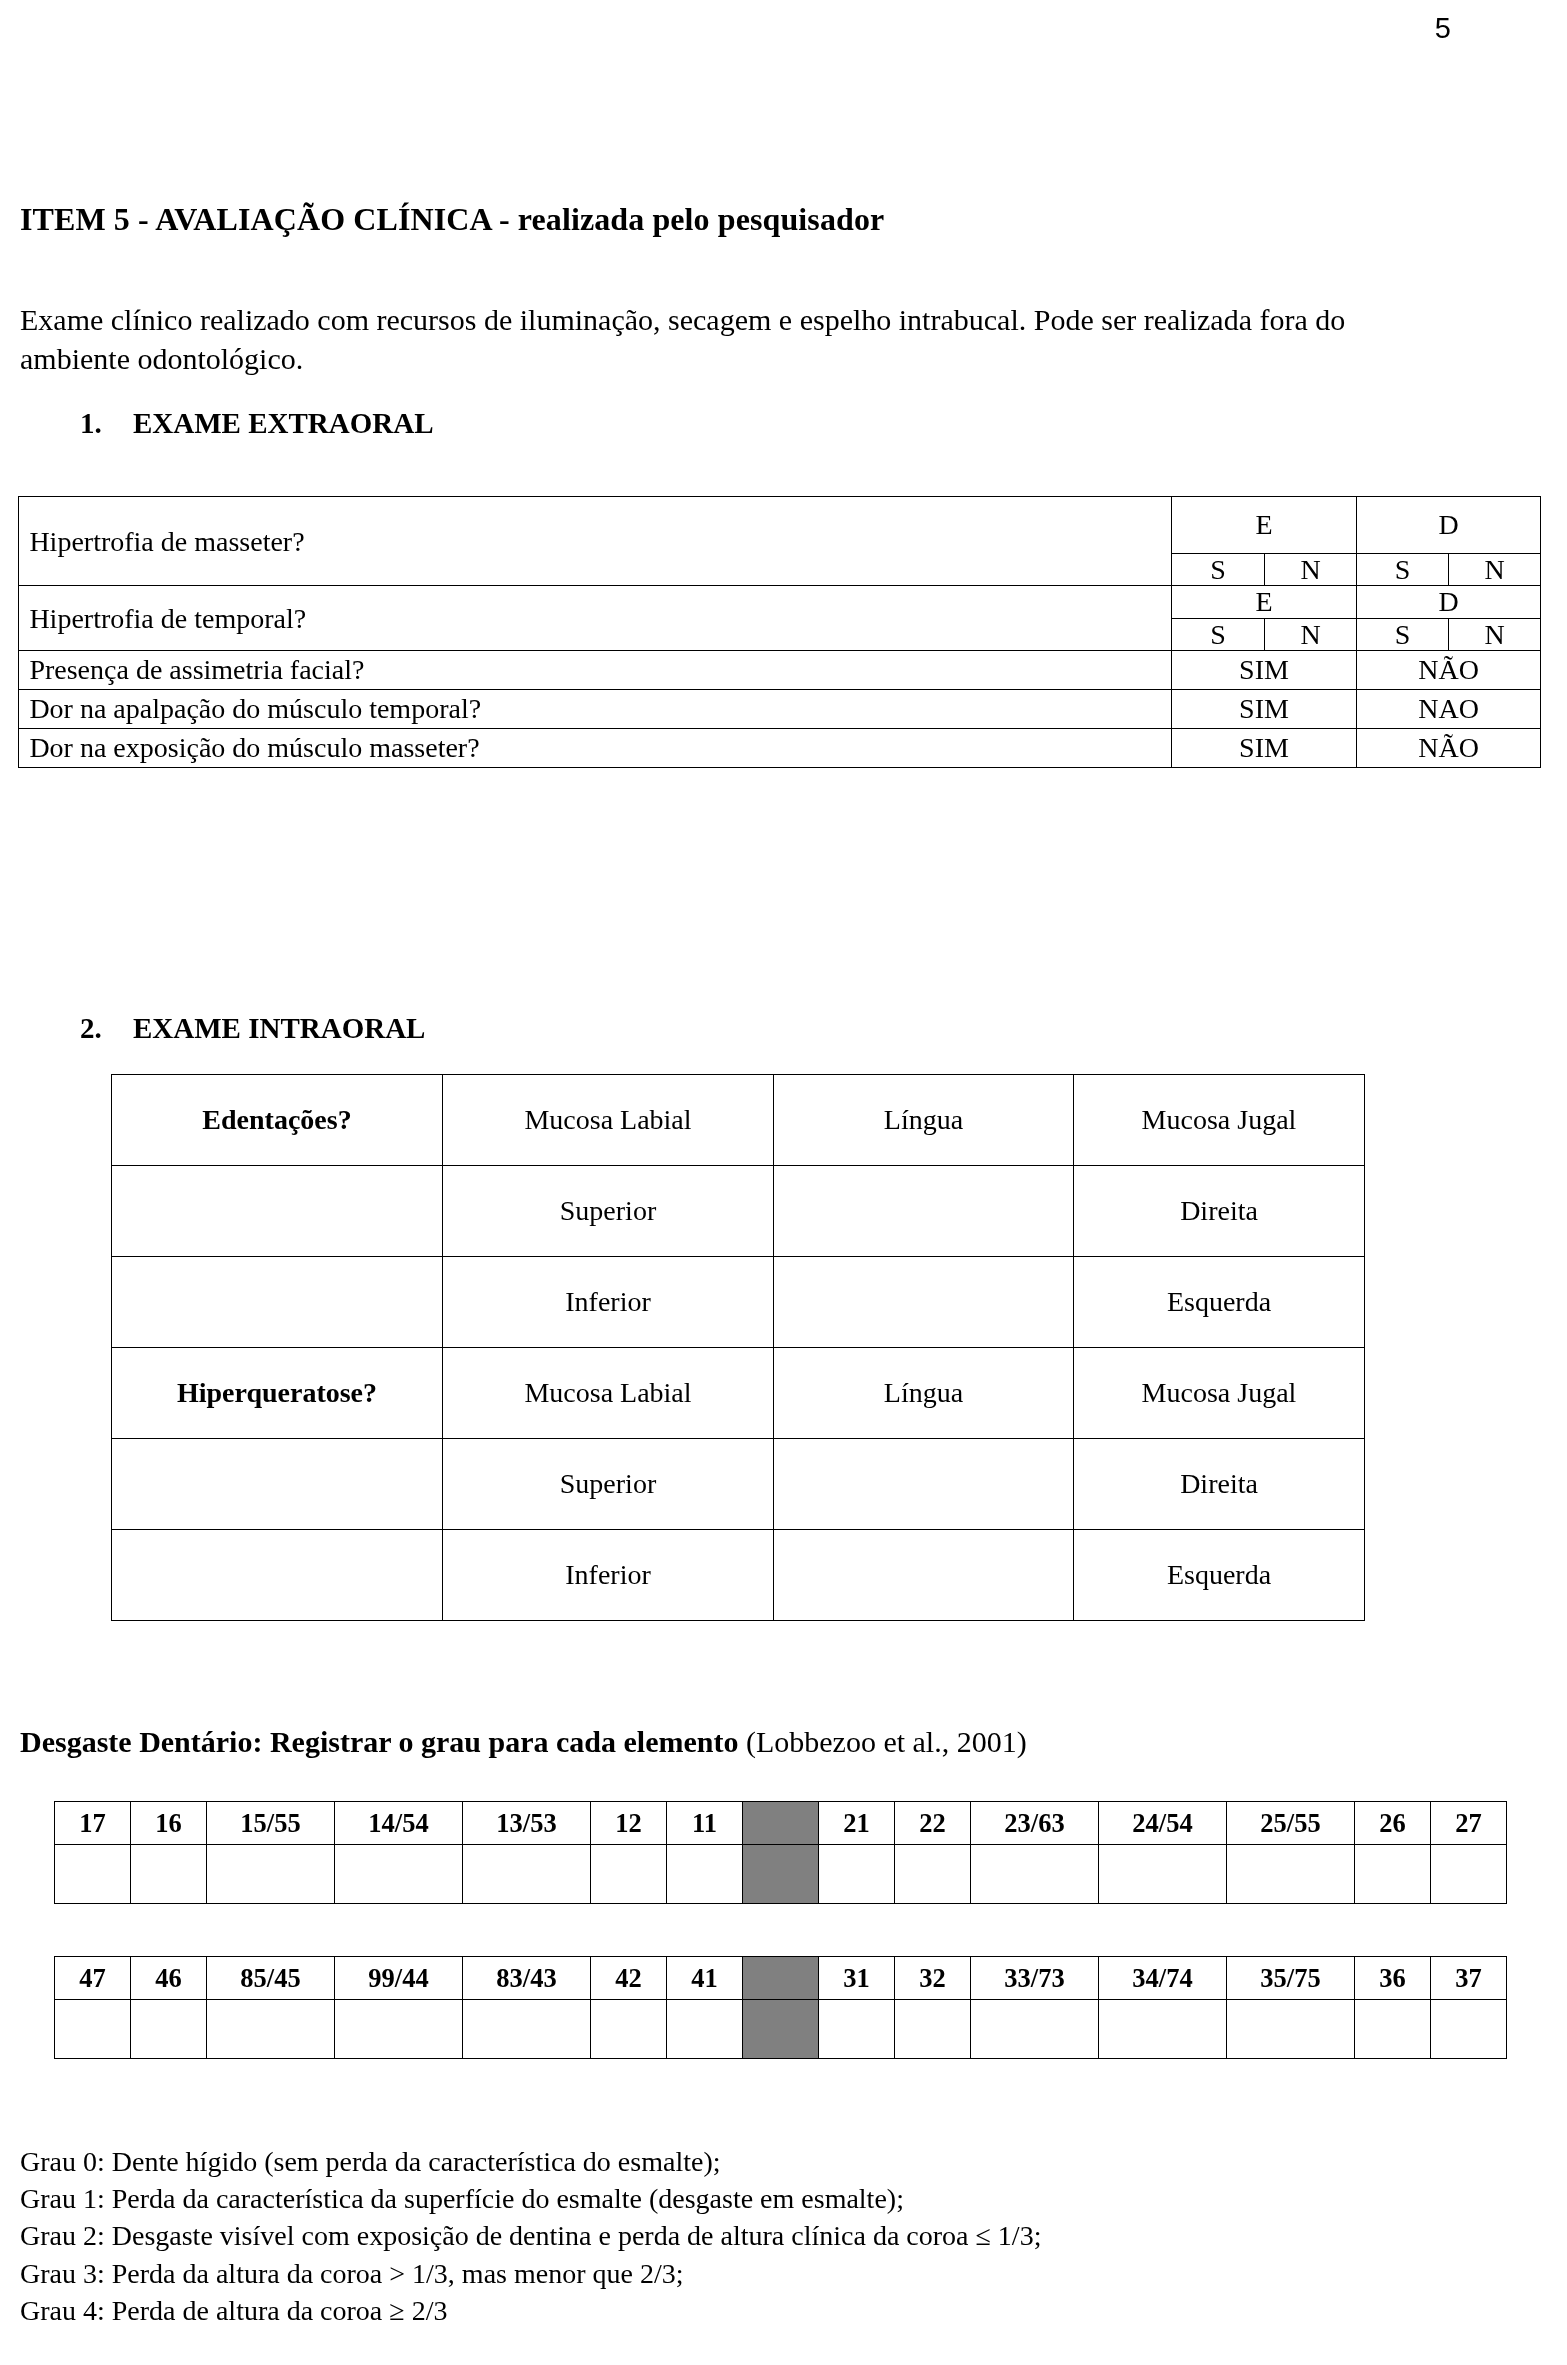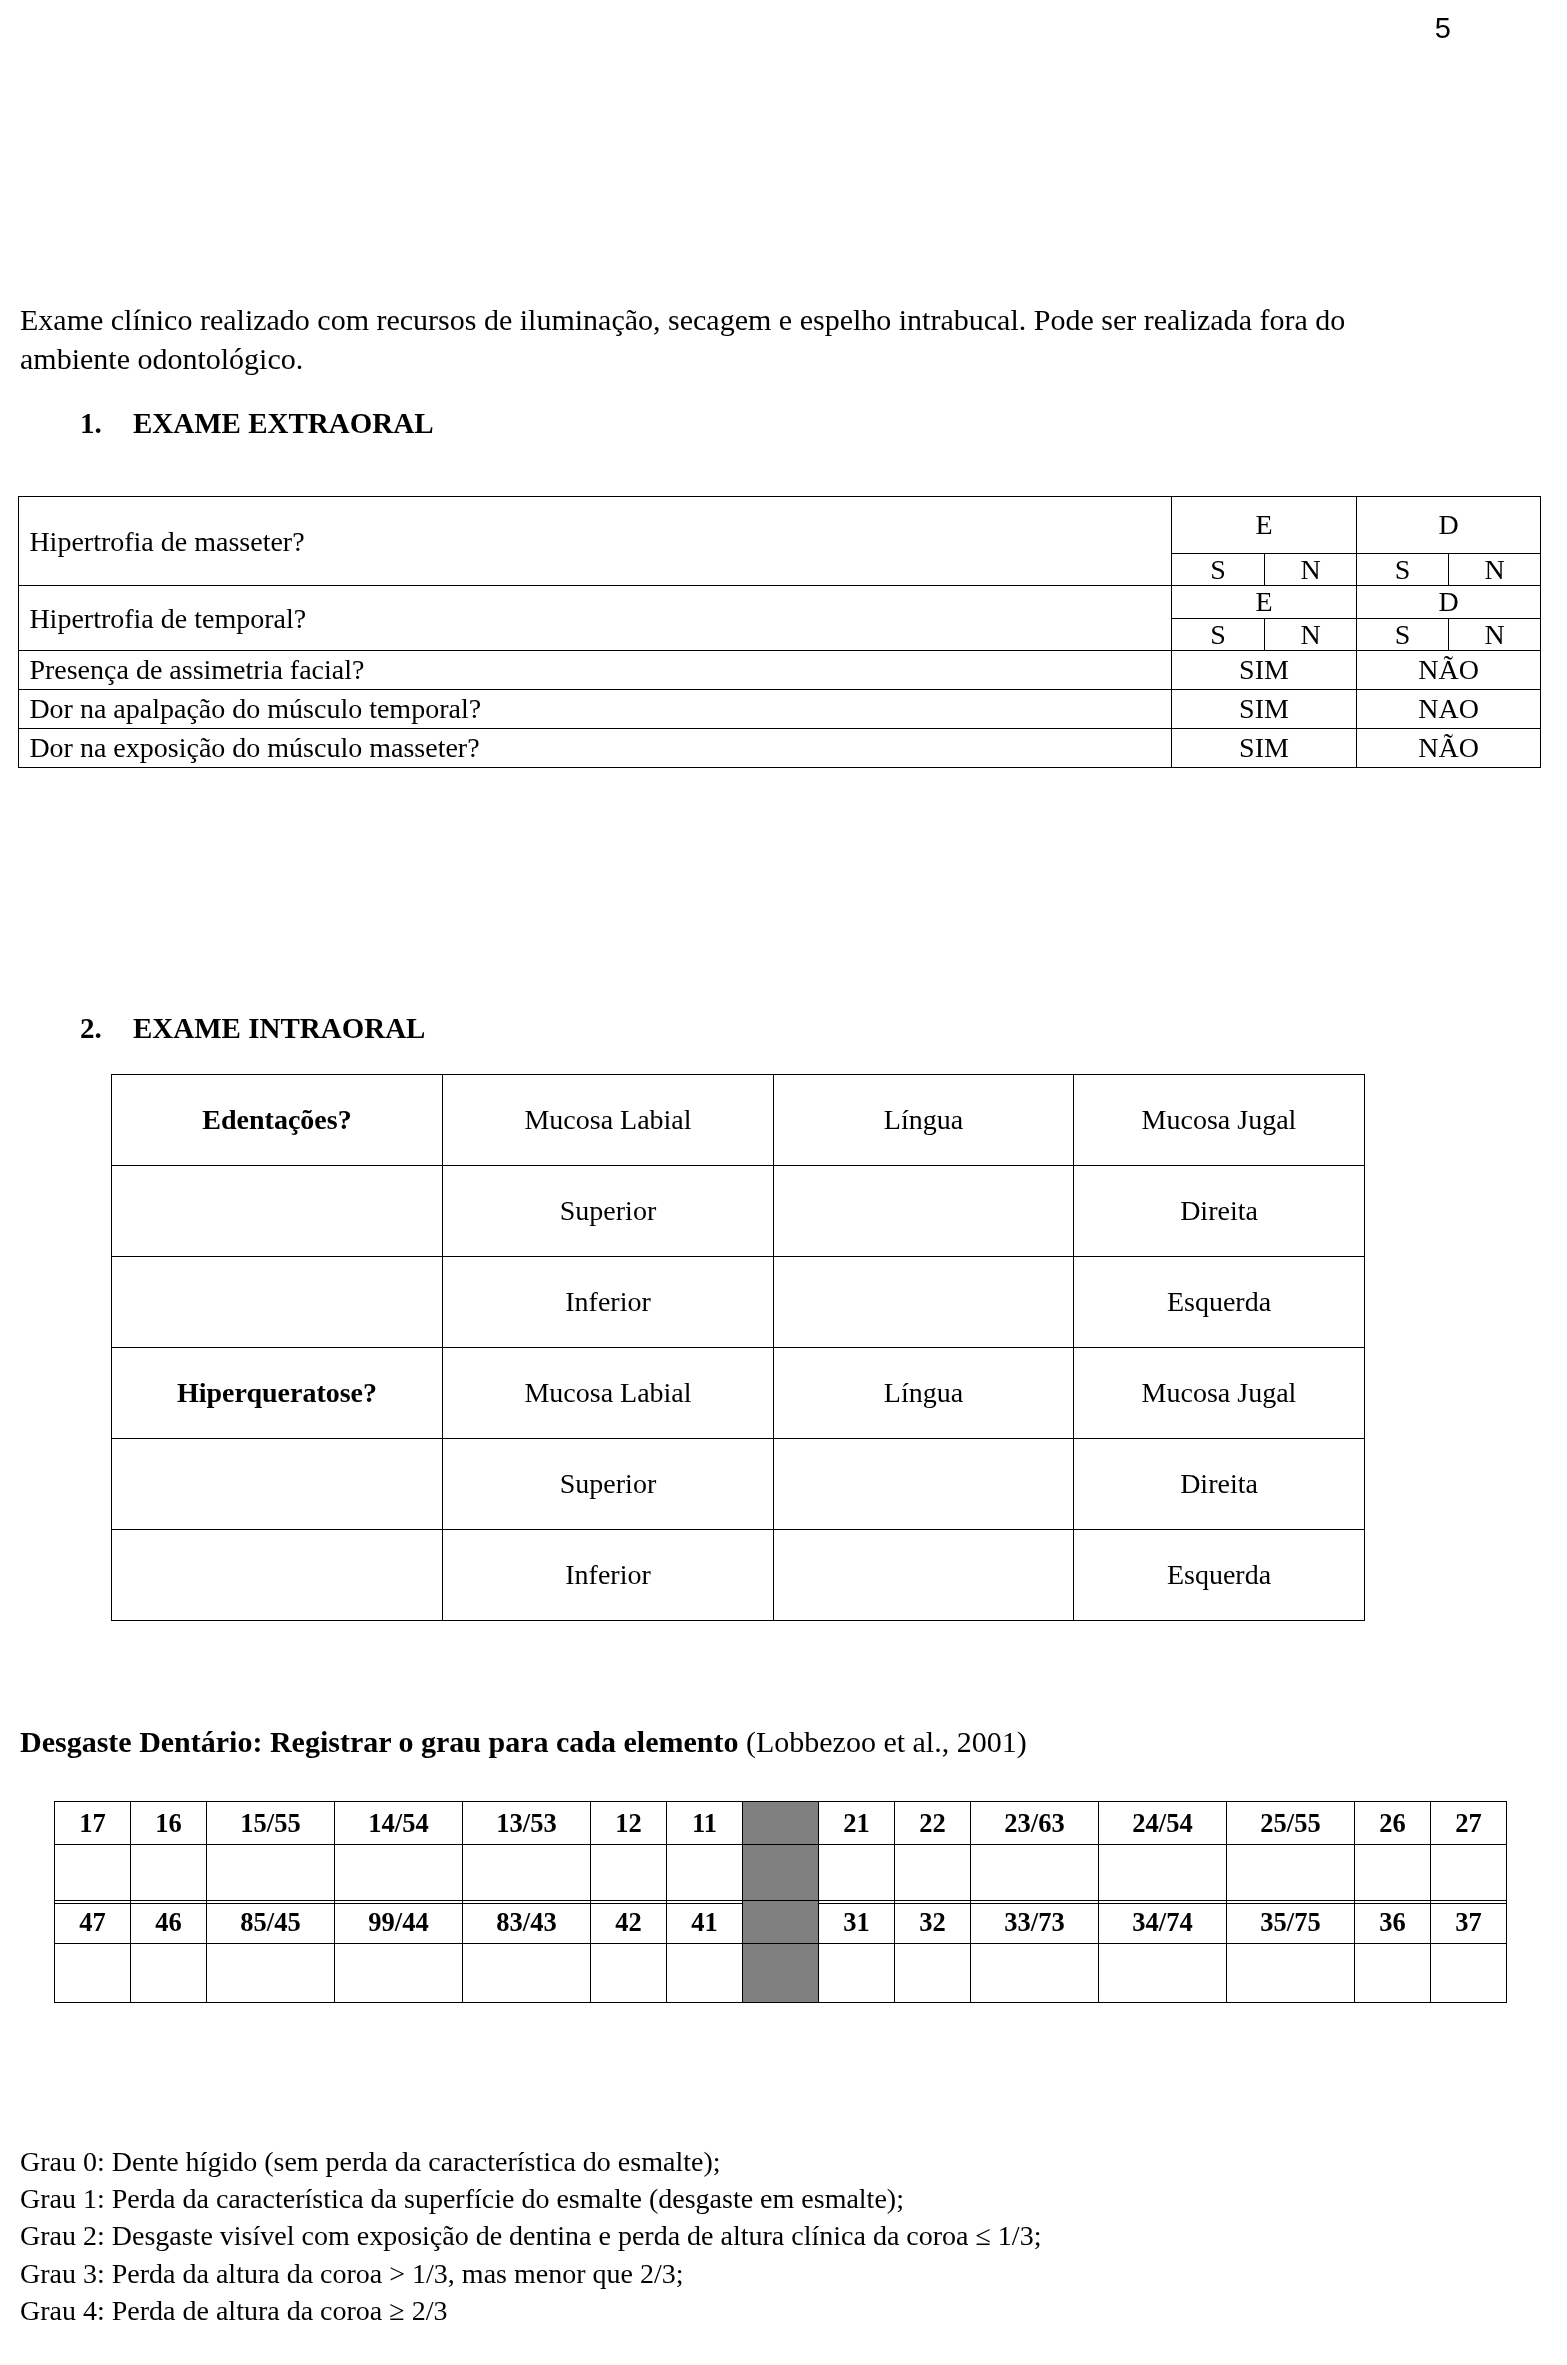--- a/index.html
+++ b/index.html
@@ -118,21 +118,21 @@
 
   
   .dental {
     position: absolute;
     left: 54px;
     border-collapse: collapse;
     table-layout: fixed;
     width: 1365px;
   }
   #dental-upper { top: 1801px; padding-left: 28px; }
-  #dental-lower { top: 1900px; }
+  #dental-lower { top: 1956px; }
   .dental td {
     border: 1.4px solid #000000;
     text-align: center;
     vertical-align: middle;
     font-weight: bold;
     font-size: 26.5px;
     padding: 0;
   }
   .dental tr.labels td { height: 42px; }
   .dental tr.blanks td { height: 58px; }
@@ -152,20 +152,21 @@
   }
   .grau div { white-space: nowrap; }
 </style>
 </head>
 <body>
 
 <div class="page">
 
   <div class="page-number">5</div>
 
+  <div class="item-title">ITEM 5 - AVALIAÇÃO CLÍNICA - realizada pelo pesquisador</div>
   <div class="intro">Exame clínico realizado com recursos de iluminação, secagem e espelho intrabucal. Pode ser realizada fora do ambiente odontológico.</div>
 
   <div class="section-head" id="sec1">
     <span class="num">1.</span><span>EXAME EXTRAORAL</span>
   </div>
 
   <table class="tbl" id="table-extraoral">
     <colgroup>
       <col style="width:1153px">
       <col style="width:93px">

